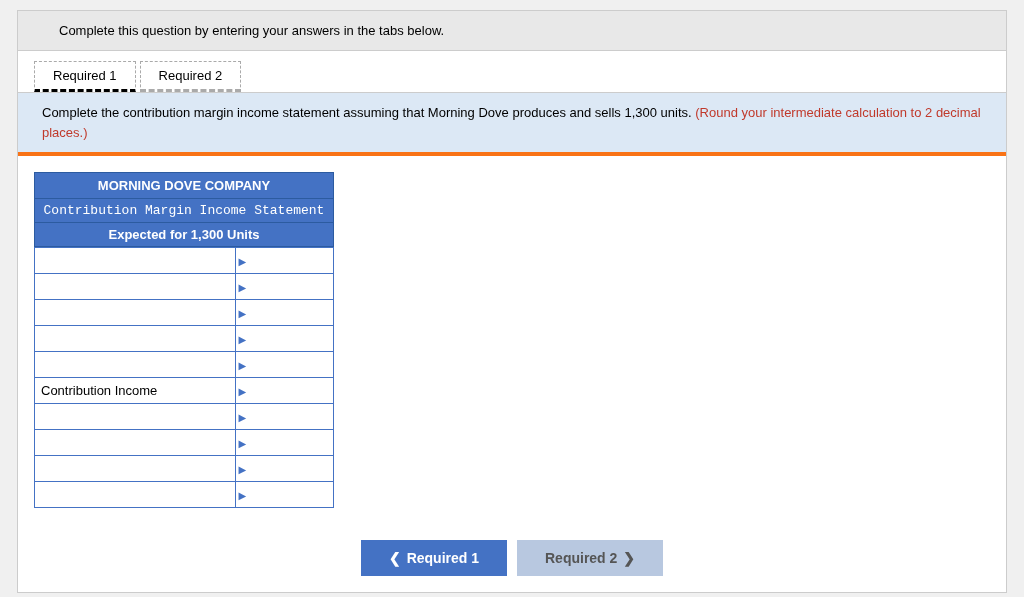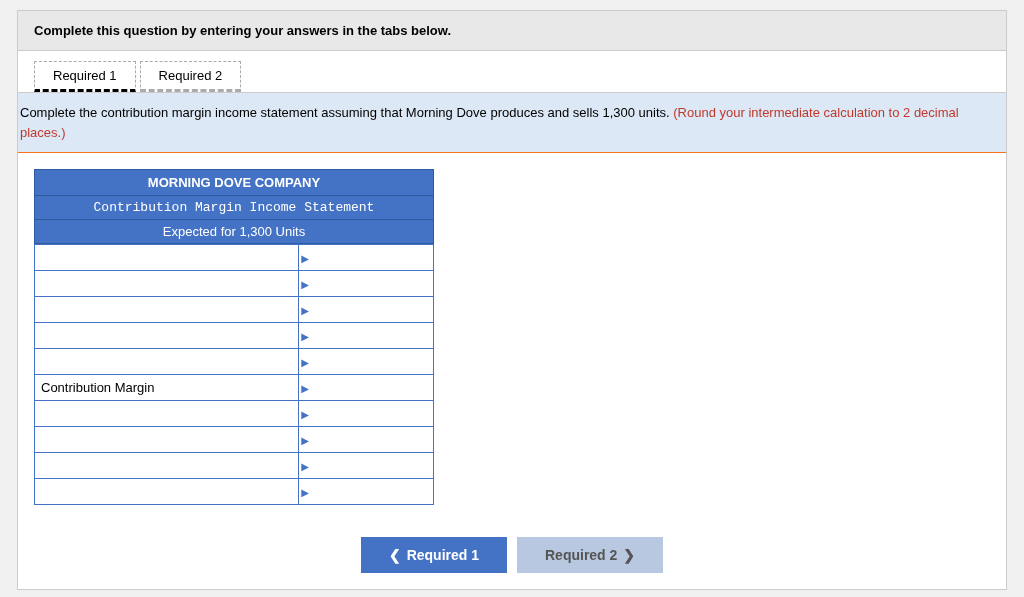--- a/index.html
+++ b/index.html
@@ -18,21 +18,22 @@
       background: #fff;
       border: 1px solid #ccc;
     }
     .instruction-bar {
       background: #e8e8e8;
       padding: 12px 16px;
       border-bottom: 1px solid #ccc;
     }
     .instruction-bar p {
       font-size: 13px;
-      font-weight: bold;
+      font-weight: normal;
+      margin-left: 25px;
     }
     .tabs-row {
       display: flex;
       padding: 10px 16px 0 16px;
       border-bottom: 1px solid #ccc;
       background: #fff;
       gap: 0;
     }
     .tab {
       padding: 6px 18px;
@@ -47,34 +48,34 @@
       border-style: dashed;
       background: #fff;
       font-weight: normal;
       border-color: #aaa;
     }
     .tab:first-child {
       margin-right: 4px;
     }
     .description-bar {
       background: #dce8f5;
-      padding: 10px 2px;
+      padding: 10px 24px;
       font-size: 13px;
       line-height: 1.5;
-      border-bottom: 1px solid #f97316;
+      border-bottom: 4px solid #f97316;
     }
     .description-bar .red-text {
       color: #c0392b;
     }
     .content-area {
       padding: 16px;
       background: #fff;
     }
     .table-wrapper {
-      width: 400px;
+      width: 300px;
     }
     .company-header {
       background: #4472c4;
       color: #fff;
       text-align: center;
       font-weight: bold;
       font-size: 13px;
       padding: 5px 8px;
       border: 1px solid #2c5ba0;
     }
@@ -85,21 +86,21 @@
       font-size: 13px;
       padding: 4px 8px;
       border: 1px solid #2c5ba0;
       border-top: none;
       font-family: Liberation Mono, monospace;
     }
     .company-subheader2 {
       background: #4472c4;
       color: #fff;
       text-align: center;
-      font-weight: normal;
+      font-weight: bold;
       font-size: 13px;
       padding: 4px 8px;
       border: 1px solid #2c5ba0;
       border-top: none;
     }
     .income-table {
       width: 100%;
       border-collapse: collapse;
     }
     .income-table tr td {
@@ -259,21 +260,21 @@
             <td></td>
             <td>
               <div class="input-with-arrow">
                 <span class="arrow-indicator">▶</span>
                 <input class="input-cell" type="text" style="">
               </div>
             </td>
           </tr>
 
           <tr class="contribution-margin-row">
-            <td>Contribution Margin</td>
+            <td>Contribution Income</td>
             <td>
               <div class="input-with-arrow">
                 <span class="arrow-indicator">▶</span>
                 <input class="input-cell" type="text" style="">
               </div>
             </td>
           </tr>
 
           <tr>
             <td></td>

